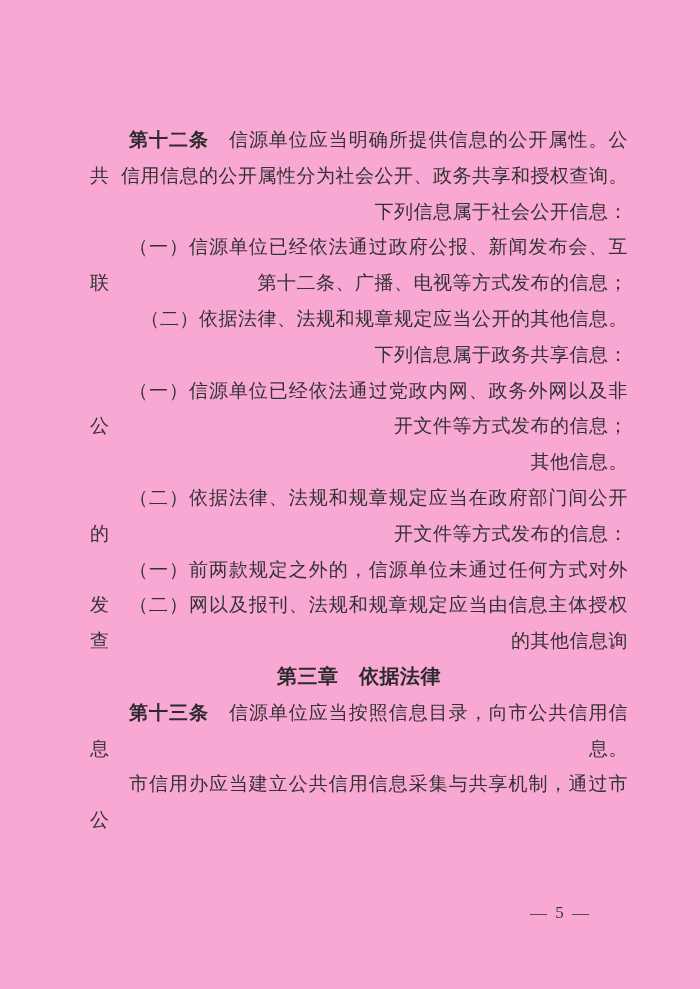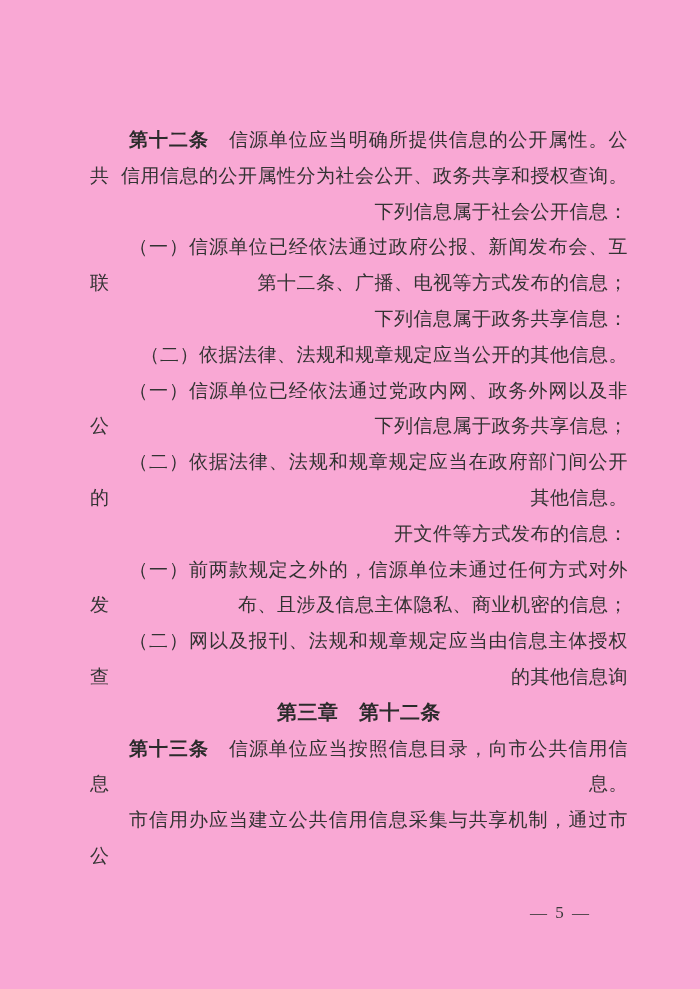--- a/index.html
+++ b/index.html
@@ -62,30 +62,29 @@
 </head>
 <body>
 
 <div class="page">
   <div class="content">
       <div class="line indent justify"><span class="art-no">第十二条</span><span>　信源单位应当明确所提供信息的公开属性。公共</span></div>
       <div class="line">信用信息的公开属性分为社会公开、政务共享和授权查询。</div>
       <div class="line indent">下列信息属于社会公开信息：</div>
       <div class="line indent justify">（一）信源单位已经依法通过政府公报、新闻发布会、互联</div>
       <div class="line">第十二条、广播、电视等方式发布的信息；</div>
+      <div class="line indent">（二）依据法律、法规和规章规定应当公开的其他信息。</div>
       <div class="line indent">下列信息属于政务共享信息：</div>
-      <div class="line indent">（二）依据法律、法规和规章规定应当公开的其他信息。</div>
       <div class="line indent justify">（一）信源单位已经依法通过党政内网、政务外网以及非公</div>
-      <div class="line">下列信息属于政务共享信息；</div>
+      <div class="line">开文件等方式发布的信息；</div>
+      <div class="line">其他信息。</div>
       <div class="line indent justify">（二）依据法律、法规和规章规定应当在政府部门间公开的</div>
-      <div class="line">其他信息。</div>
       <div class="line indent">开文件等方式发布的信息：</div>
       <div class="line indent justify">（一）前两款规定之外的，信源单位未通过任何方式对外发</div>
-      <div class="line">布、且涉及信息主体隐私、商业机密的信息；</div>
       <div class="line indent justify">（二）网以及报刊、法规和规章规定应当由信息主体授权查询</div>
       <div class="line">的其他信息。</div>
-      <div class="line heading">第三章　第十二条</div>
+      <div class="line heading">第三章　依据法律</div>
       <div class="line indent justify"><span class="art-no">第十三条</span><span>　信源单位应当按照信息目录，向市公共信用信息</span></div>
       <div class="line">息。</div>
       <div class="line indent justify">市信用办应当建立公共信用信息采集与共享机制，通过市公</div>
     </div>
   <div class="footer">— 5 —</div>
 </div>
 
 </body></html>

